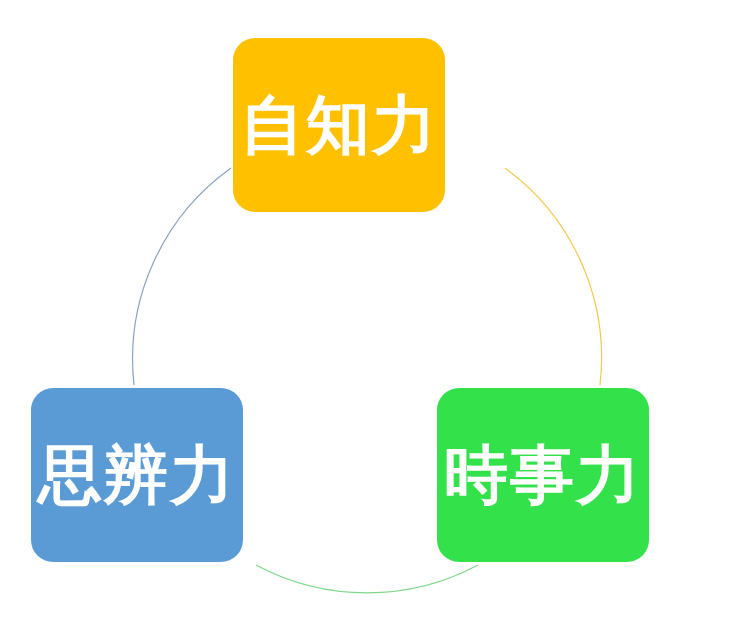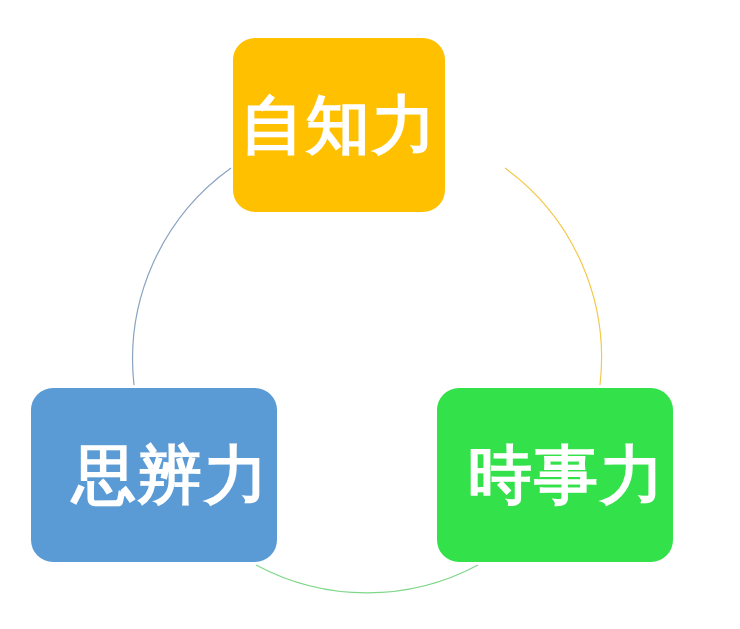--- a/index.html
+++ b/index.html
@@ -4,35 +4,35 @@
 <style>
   html, body { margin:0; padding:0; background:#ffffff; }
   body { width:740px; height:629px; position:relative; overflow:hidden;
          font-family: "DejaVu Sans", sans-serif; }
   svg.arcs { position:absolute; left:0; top:0; }
   .node { position:absolute; width:212px; height:174px; border-radius:22px;
           display:flex; align-items:center; justify-content:center; }
   .node span { color:#ffffff; font-size:64px; font-weight:bold; letter-spacing:2px;
                font-family: "DejaVu Sans", sans-serif; }
   #n-top { left:233px; top:38px; }
-  #n-left { left:31px; top:388px;padding-left:34px; }
+  #n-left { left:31px; top:388px; }
   #n-right { left:437px; top:388px; }
 </style>
 </head>
 <body>
 
 <svg class="arcs" width="740" height="629">
   <path d="M 505 168 A 235 235 0 0 1 600 385" fill="none" stroke="#F2C94C" stroke-width="1.2"></path>
   <path d="M 478 565 A 235 235 0 0 1 256 565" fill="none" stroke="#7FD88A" stroke-width="1.2"></path>
   <path d="M 134 385 A 235 235 0 0 1 231 168" fill="none" stroke="#8AA3C0" stroke-width="1.2"></path>
 </svg>
 
 <div class="node" id="n-top" style="background:#FFC000;">
   <span>自知力</span>
 </div>
 
 <div class="node" id="n-left" style="background:#5B9BD5;">
   <span>思辨力</span>
 </div>
 
-<div class="node" id="n-right" style="background:#33E24A;padding-left:24px;">
+<div class="node" id="n-right" style="background:#33E24A;">
   <span>時事力</span>
 </div>
 
 </body></html>

